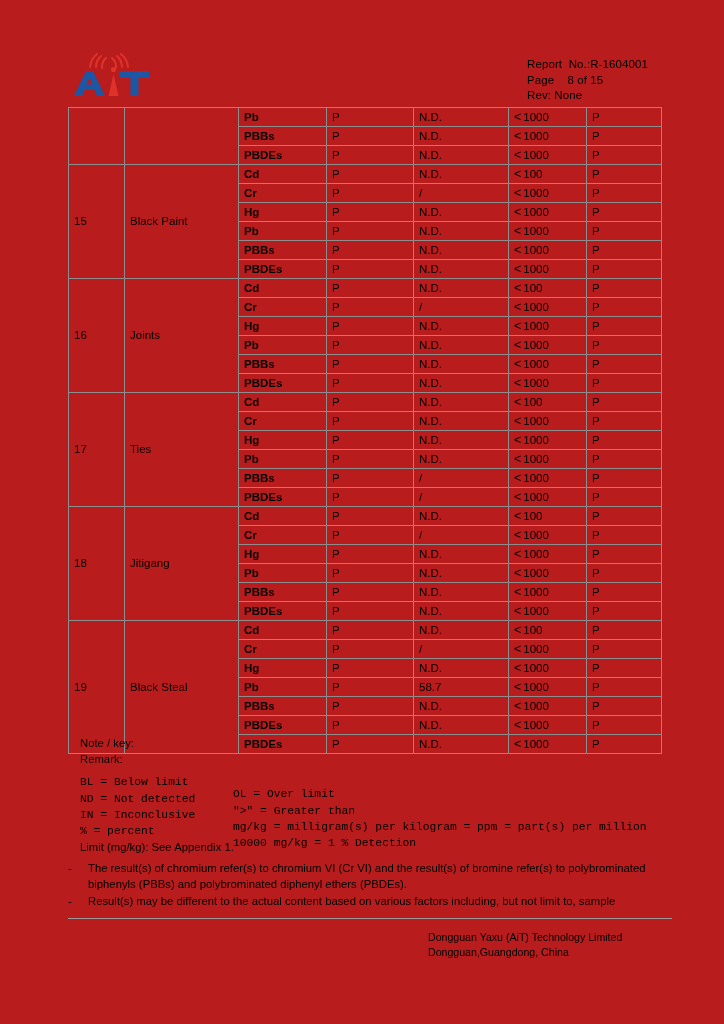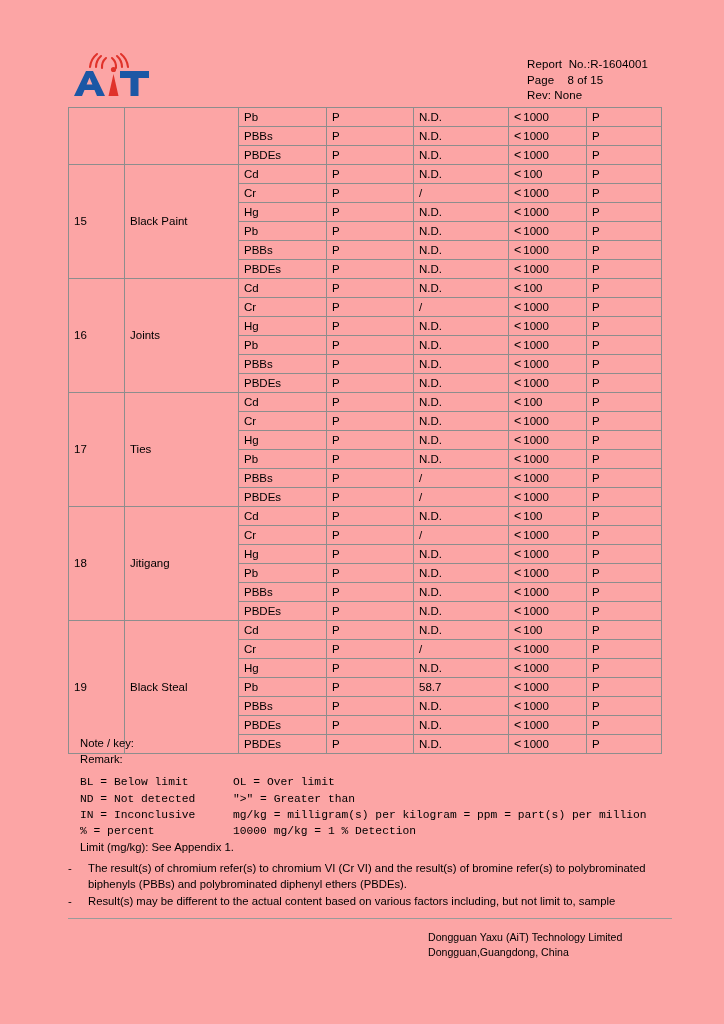--- a/index.html
+++ b/index.html
@@ -9,21 +9,21 @@
     background: #ffffff;
   }
   body {
     font-family: "Liberation Sans", sans-serif;
     color: #000000;
   }
   .page {
     position: relative;
     width: 724px;
     height: 1024px;
-    background: #fca5a5;
+    background: #b91c1c;
     overflow: hidden;
     box-sizing: border-box;
   }
 
   
   .logo-block {
     position: absolute;
     left: 72px;
     top: 52px;
     width: 80px;
@@ -56,21 +56,21 @@
     border: 1px solid #8d8d8d;
     height: 18px;
     padding: 0 0 0 5px;
     vertical-align: middle;
     line-height: 17px;
     overflow: hidden;
     white-space: nowrap;
   }
   .c-no     { width: 56px; }
   .c-mat    { width: 114px; }
-  .c-elem   { width: 88px; }
+  .c-elem   { width: 88px; font-weight: bold; }
   .c-meth   { width: 87px; }
   .c-res    { width: 95px; }
   .c-lim    { width: 78px; }
   .c-concl  { width: 75px; }
 
   .lt-sign {
     font-size: 12.5px;
     padding-right: 2px;
     display: inline-block;
   }
@@ -96,21 +96,21 @@
     font-family: Liberation Mono, monospace;
   }
   .key-left {
     position: absolute;
     left: 0;
     top: 0;
   }
   .key-right {
     position: absolute;
     left: 153px;
-    top: 0;
+    top: 12px;
   }
   .limit-line {
     white-space: nowrap;
   }
 
   
   .bullets {
     position: absolute;
     left: 68px;
     top: 860px;

